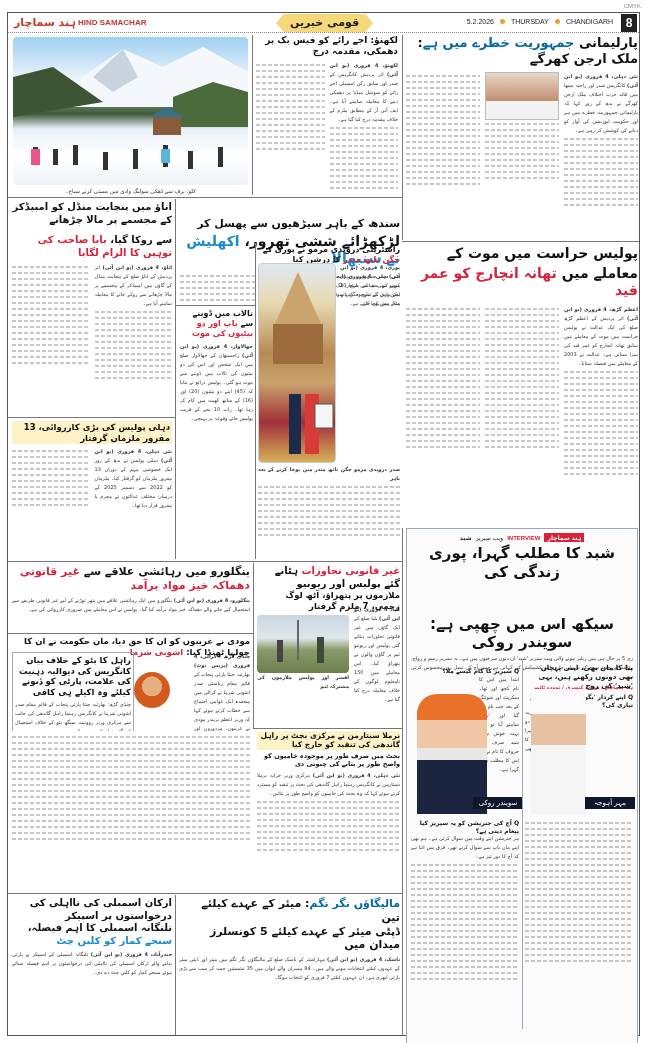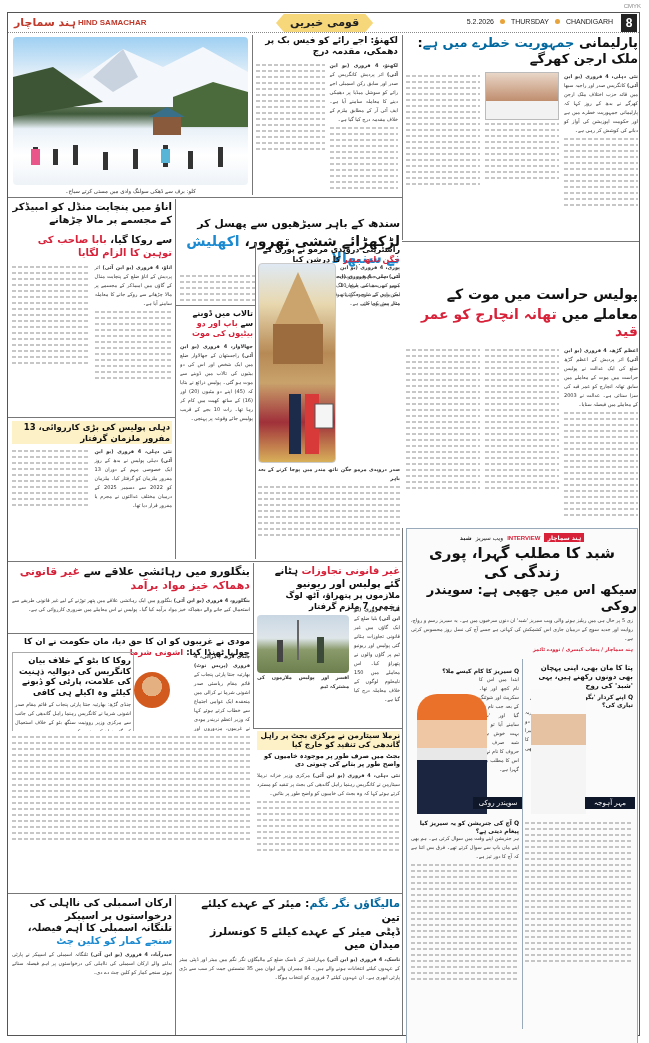--- a/index.html
+++ b/index.html
@@ -187,21 +187,21 @@
           <div class="filler"></div>
           <div class="filler"></div>
           <div class="filler"></div>
           <div class="filler"></div>
         </div>
     </div>
   </div>
 
   <div class="hline" style="left:394px;top:228px;width:237px;"></div>
 
-  <div class="block" style="left:398px;top:232px;width:232px;height:280px;margin-top:41px;">
+  <div class="block" style="left:398px;top:232px;width:232px;height:280px;">
     <div class="hl" style="font-size:14px;">پولیس حراست میں موت کے</div>
     <div class="hl" style="font-size:14px;margin-top:2px;"><span>معاملے میں </span><span class="red">تھانہ انچارج کو عمر قید</span></div>
     <div class="cols" style="margin-top:5px;">
       <div class="body-text"><b>اعظم گڑھ، 4 فروری (یو این آئی)</b> <span>اتر پردیش کے اعظم گڑھ ضلع کی ایک عدالت نے پولیس حراست میں موت کے معاملے میں سابق تھانہ انچارج کو عمر قید کی سزا سنائی ہے۔ عدالت نے 2003 کے معاملے میں فیصلہ سنایا۔</span><div class="filler"></div><div class="filler"></div><div class="filler"></div><div class="filler"></div><div class="filler"></div><div class="filler"></div><div class="filler"></div><div class="filler"></div><div class="filler"></div><div class="filler"></div><div class="filler"></div><div class="filler"></div><div class="filler"></div><div class="filler"></div><div class="filler"></div><div class="filler"></div><div class="filler"></div><div class="filler"></div></div>
       <div class="body-text">
           <div class="filler"></div>
           <div class="filler"></div>
           <div class="filler"></div>
           <div class="filler"></div>
           <div class="filler"></div>
@@ -334,21 +334,21 @@
   </div>
 
   <div class="hline" style="left:0;top:620px;width:245px;"></div>
   <div class="block" style="left:4px;top:623px;width:238px;height:95px;">
     <div class="hl" style="font-size:8.5px;"><span>مودی نے غریبوں کو ان کا حق دیا، مان حکومت نے ان کا چولہا ٹھنڈا کیا: </span><span class="red">اشونی شرما</span></div>
     <div style="position:absolute;right:0;top:16px;width:56px;">
       <div class="body-text"><b>چنڈی گڑھ / کرالی، 4 فروری (پریس نوٹ)</b> <span>بھارتیہ جنتا پارٹی پنجاب کے قائم مقام ریاستی صدر اشونی شرما نے کرالی میں منعقدہ ایک عوامی اجتماع سے خطاب کرتے ہوئے کہا کہ وزیر اعظم نریندر مودی نے غریبوں، مزدوروں اور کسانوں کو ان کا حق دیا ہے۔</span></div>
     </div>
     <div style="position:absolute;left:122px;top:36px;width:36px;height:36px;border-radius:50%;background:radial-gradient(circle at 50% 40%,#e4b082 0 35%,#d35a1e 36% 100%);"></div>
     <div style="position:absolute;left:0;top:16px;width:122px;border:1px solid #aaa;padding:2px;">
-      <div class="hl" style="font-size:8.5px;">روکا کا بٹو کے خلاف بیان کانگریس کی دیوالیہ ذہنیت</div>
+      <div class="hl" style="font-size:8.5px;">راہل کا بٹو کے خلاف بیان کانگریس کی دیوالیہ ذہنیت</div>
       <div class="hl" style="font-size:8.5px;">کی علامت، پارٹی کو ڈبونے کیلئے وہ اکیلے ہی کافی</div>
       <div class="body-text" style="margin-top:2px;">چنڈی گڑھ: بھارتیہ جنتا پارٹی پنجاب کے قائم مقام صدر اشونی شرما نے کانگریس رہنما راہل گاندھی کی جانب سے مرکزی وزیر روونیت سنگھ بٹو کے خلاف استعمال کی گئی زبان کی مذمت کی۔</div>
     </div>
   </div>
 
   <div class="hline" style="left:245px;top:715px;width:149px;"></div>
   <div class="block" style="left:249px;top:718px;width:143px;height:160px;">
     <div class="hl" style="font-size:7.5px;background:#fdf1c8;">نرملا سیتارمن نے مرکزی بجٹ پر راہل گاندھی کی تنقید کو خارج کیا</div>
     <div class="hl" style="font-size:6.5px;margin-top:2px;">بجٹ میں صرف طور پر موجودہ خامیوں کو واضح طور پر بتانے کی چنوتی دی</div>
     <div class="body-text" style="margin-top:3px;"><b>نئی دہلی، 4 فروری (یو این آئی)</b> <span>مرکزی وزیر خزانہ نرملا سیتارمن نے کانگریس رہنما راہل گاندھی کی بجٹ پر تنقید کو مسترد کرتے ہوئے کہا کہ وہ بجٹ کی خامیوں کو واضح طور پر بتائیں۔</span></div>
@@ -403,21 +403,21 @@
   <div class="vline" style="left:394px;top:515px;height:507px;"></div>
 
   <div class="interview-box" style="left:398px;top:515px;width:232px;height:605px;">
     <div style="display:flex;justify-content:center;gap:4px;align-items:center;margin-top:4px;direction:rtl;font-size:6px;">
       <span style="background:#d8223a;color:#fff;padding:1px 3px;font-weight:bold;">ہند سماچار</span>
       <span style="color:#d8223a;font-family:'Liberation Sans',sans-serif;font-weight:bold;">INTERVIEW</span>
       <span>ویب سیریز</span>
       <span style="font-weight:bold;">شبد</span>
     </div>
     <div class="hl" style="font-size:15px;text-align:center;margin-top:2px;">شبد کا مطلب گہرا، پوری زندگی کی</div>
-    <div class="hl" style="font-size:13px;">سیکھ اس میں چھپی ہے: سویندر روکی</div>
+    <div class="hl" style="font-size:15px;text-align:center;margin-top:33px;">سیکھ اس میں چھپی ہے: سویندر روکی</div>
     <div class="body-text" style="padding:2px 4px;">زی 5 پر حال ہی میں ریلیز ہونے والی ویب سیریز 'شبد' ان دنوں سرخیوں میں ہے۔ یہ سیریز رسم و رواج، روایت اور جدید سوچ کے درمیان جاری اس کشمکش کی کہانی ہے جسے آج کی نسل روز محسوس کرتی ہے۔</div>
     <div class="body-text" style="padding:0 4px;color:#d8223a;font-weight:bold;">ہند سماچار / پنجاب کیسری / نوودے ٹائمز</div>
 
     <div style="position:absolute;right:4px;top:135px;width:108px;">
       <div class="hl" style="font-size:7px;">پتا کا مان بھی، اپنی پہچان بھی دونوں رکھنے ہیں، یہی 'شبد' کی روح</div>
       <div class="hl" style="font-size:6px;margin-top:3px;">Q اپنے کردار 'بگو' کیلئے آپ نے کیسے تیاری کی؟</div>
       <div class="body-text" style="width:55px;">یہ کافی خوبصورت تجربہ رہا۔ کہانی لکھنے میں دو دنوں کا وقت لگا۔ میرا کردار ایک ایسے لڑکے کا ہے جو اپنی پہچان بھی نہیں کھونا چاہتا۔</div>
     </div>
     <div style="position:absolute;left:124px;top:160px;width:55px;height:125px;background:linear-gradient(180deg,#fafafa 0 20%,#e6c2a3 20% 45%,#f5f5f5 45% 100%);"></div>
     <div class="name-tag" style="left:178px;top:268px;width:50px;">مہر آہوجہ</div>

